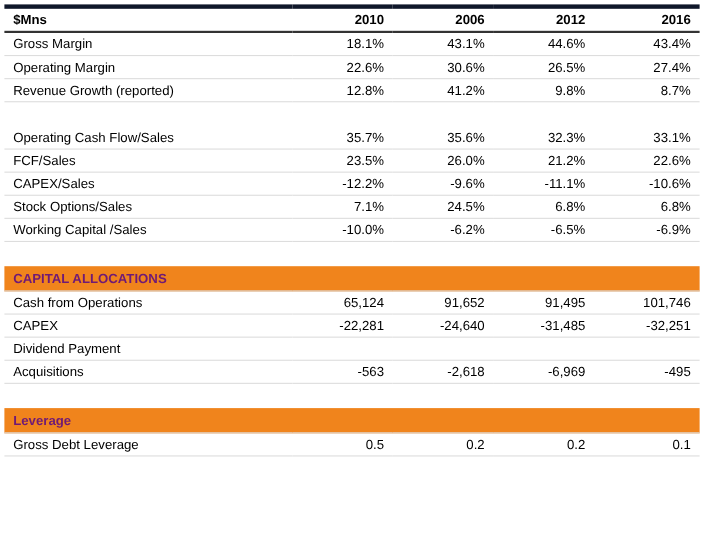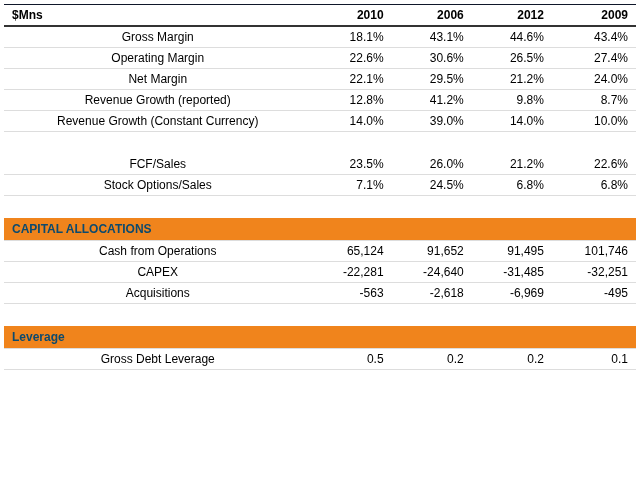--- a/index.html
+++ b/index.html
@@ -16,36 +16,36 @@
     }
     table {
       width: 100%;
       border-collapse: collapse;
     }
     thead tr th {
       font-weight: bold;
       text-align: right;
       padding: 3px 8px;
       border-bottom: 2px solid #333;
-      border-top: 1px solid #0f172a;
+      border-top: 4px solid #0f172a;
     }
     thead tr th:first-child {
       text-align: left;
     }
     tbody tr td {
       padding: 3px 8px;
       text-align: right;
       border-bottom: 1px solid #ddd;
     }
     tbody tr td:first-child {
-      text-align: center;
+      text-align: left;
     }
     tbody tr.section-header td {
       background-color: #f0841c;
-      color: #0c4a6e;
+      color: #701a75;
       font-weight: bold;
       padding: 4px 8px;
       margin-top: 12px;
     }
     tbody tr.section-header td:first-child {
       text-align: left;
     }
     tbody tr.empty-row td {
       padding: 4px 8px;
       border-bottom: none;
@@ -58,95 +58,109 @@
 <body>
 
 <div class="table-container">
   <table>
     <thead>
       <tr class="header-row">
         <th>$Mns</th>
         <th>2010</th>
         <th>2006</th>
         <th>2012</th>
-        <th>2009</th>
+        <th>2016</th>
       </tr>
     </thead>
     <tbody id="table-body">
     <tr>
           <td>Gross Margin</td>
           <td>18.1%</td>
           <td>43.1%</td>
           <td>44.6%</td>
           <td>43.4%</td>
         </tr>
         <tr>
           <td>Operating Margin</td>
           <td>22.6%</td>
           <td>30.6%</td>
           <td>26.5%</td>
           <td>27.4%</td>
         </tr>
         <tr>
-          <td>Net Margin</td>
-          <td>22.1%</td>
-          <td>29.5%</td>
-          <td>21.2%</td>
-          <td>24.0%</td>
-        </tr>
-        <tr>
           <td>Revenue Growth (reported)</td>
           <td>12.8%</td>
           <td>41.2%</td>
           <td>9.8%</td>
           <td>8.7%</td>
         </tr>
-        <tr>
-          <td>Revenue Growth (Constant Currency)</td>
-          <td>14.0%</td>
-          <td>39.0%</td>
-          <td>14.0%</td>
-          <td>10.0%</td>
-        </tr>
         <tr class="empty-row">
           <td colspan="5">&nbsp;</td>
+        </tr>
+        <tr>
+          <td>Operating Cash Flow/Sales</td>
+          <td>35.7%</td>
+          <td>35.6%</td>
+          <td>32.3%</td>
+          <td>33.1%</td>
         </tr>
         <tr>
           <td>FCF/Sales</td>
           <td>23.5%</td>
           <td>26.0%</td>
           <td>21.2%</td>
           <td>22.6%</td>
         </tr>
         <tr>
+          <td>CAPEX/Sales</td>
+          <td>-12.2%</td>
+          <td>-9.6%</td>
+          <td>-11.1%</td>
+          <td>-10.6%</td>
+        </tr>
+        <tr>
           <td>Stock Options/Sales</td>
           <td>7.1%</td>
           <td>24.5%</td>
           <td>6.8%</td>
           <td>6.8%</td>
+        </tr>
+        <tr>
+          <td>Working Capital /Sales</td>
+          <td>-10.0%</td>
+          <td>-6.2%</td>
+          <td>-6.5%</td>
+          <td>-6.9%</td>
         </tr>
         <tr class="empty-row">
           <td colspan="5">&nbsp;</td>
         </tr>
         <tr class="section-header">
           <td colspan="5">CAPITAL ALLOCATIONS</td>
         </tr>
         <tr>
           <td>Cash from Operations</td>
           <td>65,124</td>
           <td>91,652</td>
           <td>91,495</td>
           <td>101,746</td>
         </tr>
         <tr>
           <td>CAPEX</td>
           <td>-22,281</td>
           <td>-24,640</td>
           <td>-31,485</td>
           <td>-32,251</td>
+        </tr>
+        <tr>
+          <td>Dividend Payment</td>
+          <td></td>
+          <td></td>
+          <td></td>
+          <td></td>
         </tr>
         <tr>
           <td>Acquisitions</td>
           <td>-563</td>
           <td>-2,618</td>
           <td>-6,969</td>
           <td>-495</td>
         </tr>
         <tr class="empty-row">
           <td colspan="5">&nbsp;</td>

